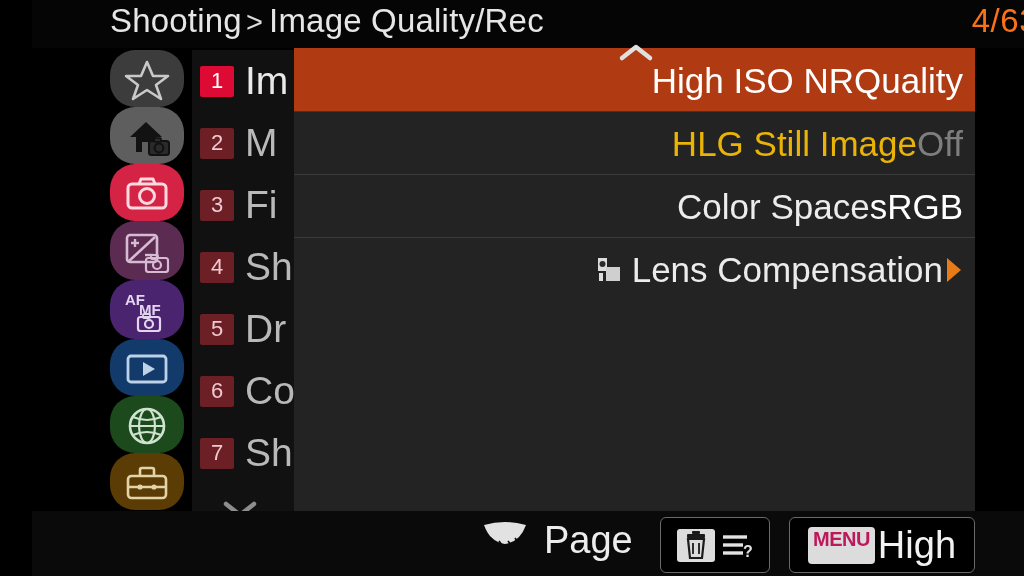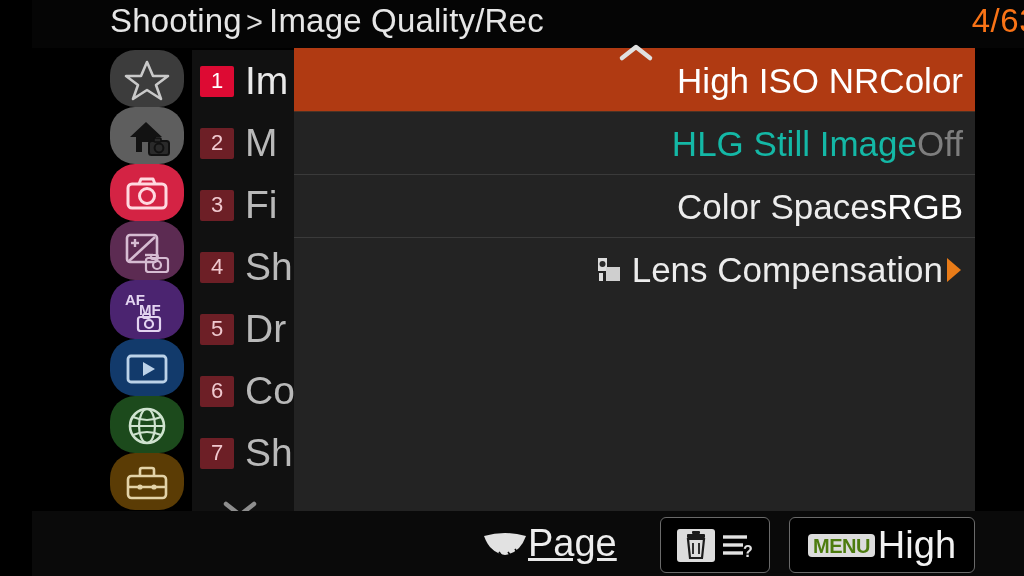--- a/index.html
+++ b/index.html
@@ -82,57 +82,57 @@
   .menu-row + .menu-row{border-top:1px solid #3a3a3a;}
   .menu-row.selected{background:#b03a12;border-top:none;}
   .menu-row.selected + .menu-row{border-top:1px solid #4a3326;}
   .menu-label{
     font-size:35px;color:#ececec;white-space:nowrap;
     display:flex;align-items:center;gap:4px;
   }
   .menu-value{font-size:35px;color:#d8d8d8;white-space:nowrap;}
   .menu-row.selected .menu-label,
   .menu-row.selected .menu-value{color:#ffffff;}
-  .menu-row.disabled .menu-label{color:#14b8a6;}
+  .menu-row.disabled .menu-label{color:#eab308;}
   .menu-row.disabled .menu-value{color:#7e7e7e;}
   .menu-value.accent{color:#ffffff;}
   .submenu-arrow{width:20px;height:30px;}
   .sub-icon{width:28px;height:32px;margin-right:3px;flex:0 0 auto;}
   #panel-filler{height:0;}
 
   
   #bottombar{
     position:absolute;left:0;top:511px;width:1024px;height:65px;
     background:#0a0a0a;
   }
   #page-control{
     position:absolute;left:450px;top:8px;height:48px;
-    display:flex;align-items:center;gap:0;text-decoration:underline;
+    display:flex;gap:16px;
   }
   #dial-icon{width:46px;height:26px;}
   #page-label{font-size:38px;color:#ededed;}
   #trash-group{
     position:absolute;left:628px;top:6px;width:108px;height:54px;
     border:1px solid #6a6a6a;border-radius:6px;background:#000;
     display:flex;align-items:center;justify-content:center;gap:6px;
   }
   #trash-badge{
     width:38px;height:33px;background:#dcdcdc;border-radius:3px;
     display:flex;align-items:center;justify-content:center;
   }
   #help-icon{width:32px;height:30px;}
   #close-group{
     position:absolute;left:757px;top:6px;width:184px;height:54px;
     border:1px solid #6a6a6a;border-radius:6px;background:#000;
     display:flex;align-items:center;justify-content:center;gap:3px;
   }
   #menu-badge{
-    background:#dcdcdc;color:#4d7c0f;border-radius:4px;
+    background:#dcdcdc;color:#be185d;border-radius:4px;
     font-size:20px;font-weight:bold;letter-spacing:-.5px;
-    padding:2px 5px 1px 5px;line-height:1;
+    padding:2px 5px 15px 5px;line-height:1;
   }
   #close-label{font-size:38px;color:#f2f2f2;}
 </style>
 </head>
 <body>
 
 <div id="screen">
 
   <div id="header">
     <div id="breadcrumb">
@@ -276,21 +276,21 @@
   <div id="panel">
 
     <div id="panel-chevron-up">
       <svg viewBox="0 0 44 22" width="44" height="22">
         <polyline points="8,16 22,5 36,16" fill="none" stroke="#e0e0e0" stroke-width="4.5" stroke-linecap="round" stroke-linejoin="round"></polyline>
       </svg>
     </div>
 
     <div class="menu-row selected">
       <span class="menu-label">High ISO NR</span>
-      <span class="menu-value">Color</span>
+      <span class="menu-value">Quality</span>
     </div>
 
     <div class="menu-row disabled">
       <span class="menu-label">HLG Still Image</span>
       <span class="menu-value">Off</span>
     </div>
 
     <div class="menu-row">
       <span class="menu-label">Color Space</span>
       <span class="menu-value accent">sRGB</span>

